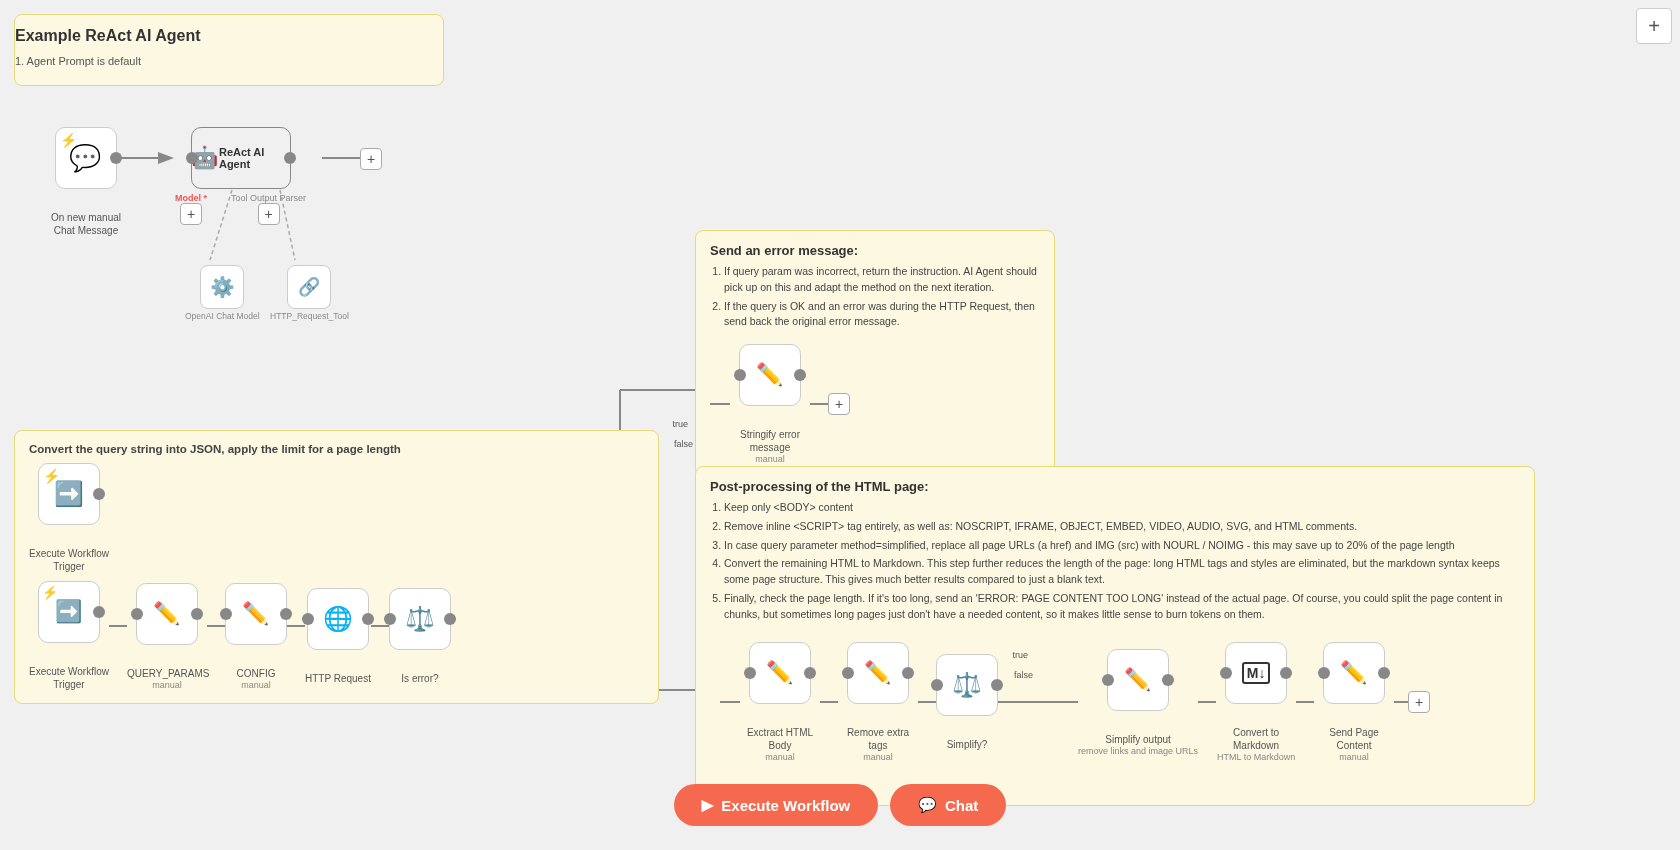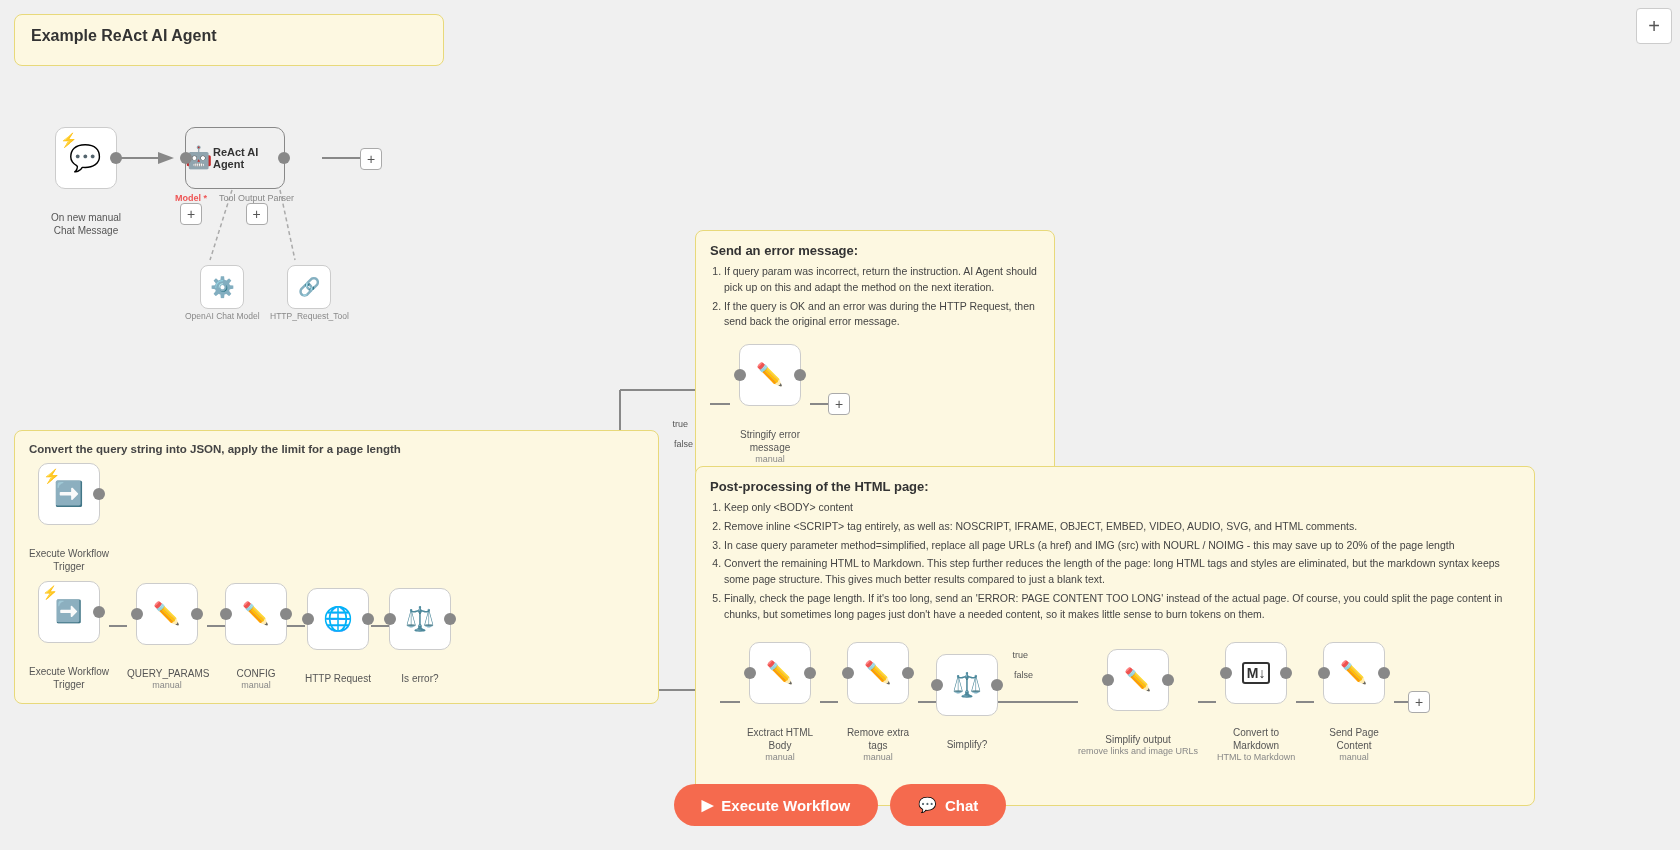--- a/index.html
+++ b/index.html
@@ -215,21 +215,21 @@
       margin-top: 2px;
     }
 
     .workflow-title-box {
       position: absolute;
       top: 14px;
       left: 14px;
       background: #fdf8e1;
       border: 1.5px solid #e8d97a;
       border-radius: 8px;
-      padding: 12px 16px;
+      padding: 12px 0;
       width: 430px;
     }
 
     .workflow-title {
       font-size: 16px;
       font-weight: 700;
       color: #333;
       margin-bottom: 8px;
     }
 
@@ -293,40 +293,41 @@
     <defs>
       <marker id="arrow" markerWidth="8" markerHeight="8" refX="6" refY="3" orient="auto">
         <path d="M0,0 L0,6 L8,3 z" fill="#888"></path>
       </marker>
     </defs>
   </svg>
 
   <div class="workflow-title-box">
     <div class="workflow-title">Example ReAct AI Agent</div>
     <div class="workflow-desc">
+      <p>1. Agent Prompt is default</p>
     </div>
   </div>
 
   <div class="node" style="left:46px; top:127px;">
     <div class="node-box">
       <span style="position:absolute;top:4px;left:4px;color:#ff6b35;font-size:14px;">⚡</span>
       <span style="font-size:26px;">💬</span>
       <div class="connector" style="right:-6px;top:50%;transform:translateY(-50%);"></div>
     </div>
     <div class="node-label">On new manual Chat Message</div>
   </div>
 
   <div class="node" style="left:175px; top:127px;">
     <div class="node-box agent-box">
       <span style="font-size:22px;">🤖</span>
       <span style="font-size:11px;font-weight:600;color:#333;">ReAct AI Agent</span>
       <div class="connector" style="left:-6px;top:50%;transform:translateY(-50%);"></div>
       <div class="connector" style="right:-6px;top:50%;transform:translateY(-50%);"></div>
     </div>
-    <div style="display:flex;gap:12px;margin-top:4px;">
+    <div style="display:flex;gap:24px;margin-top:4px;">
       <div style="display:flex;flex-direction:column;align-items:center;">
         <span style="font-size:9px;color:#e55;font-weight:600;">Model *</span>
         <div class="small-plus">+</div>
       </div>
       <div style="display:flex;flex-direction:column;align-items:center;">
         <span style="font-size:9px;color:#888;">Tool Output Parser</span>
         <div class="small-plus">+</div>
       </div>
     </div>
   </div>

